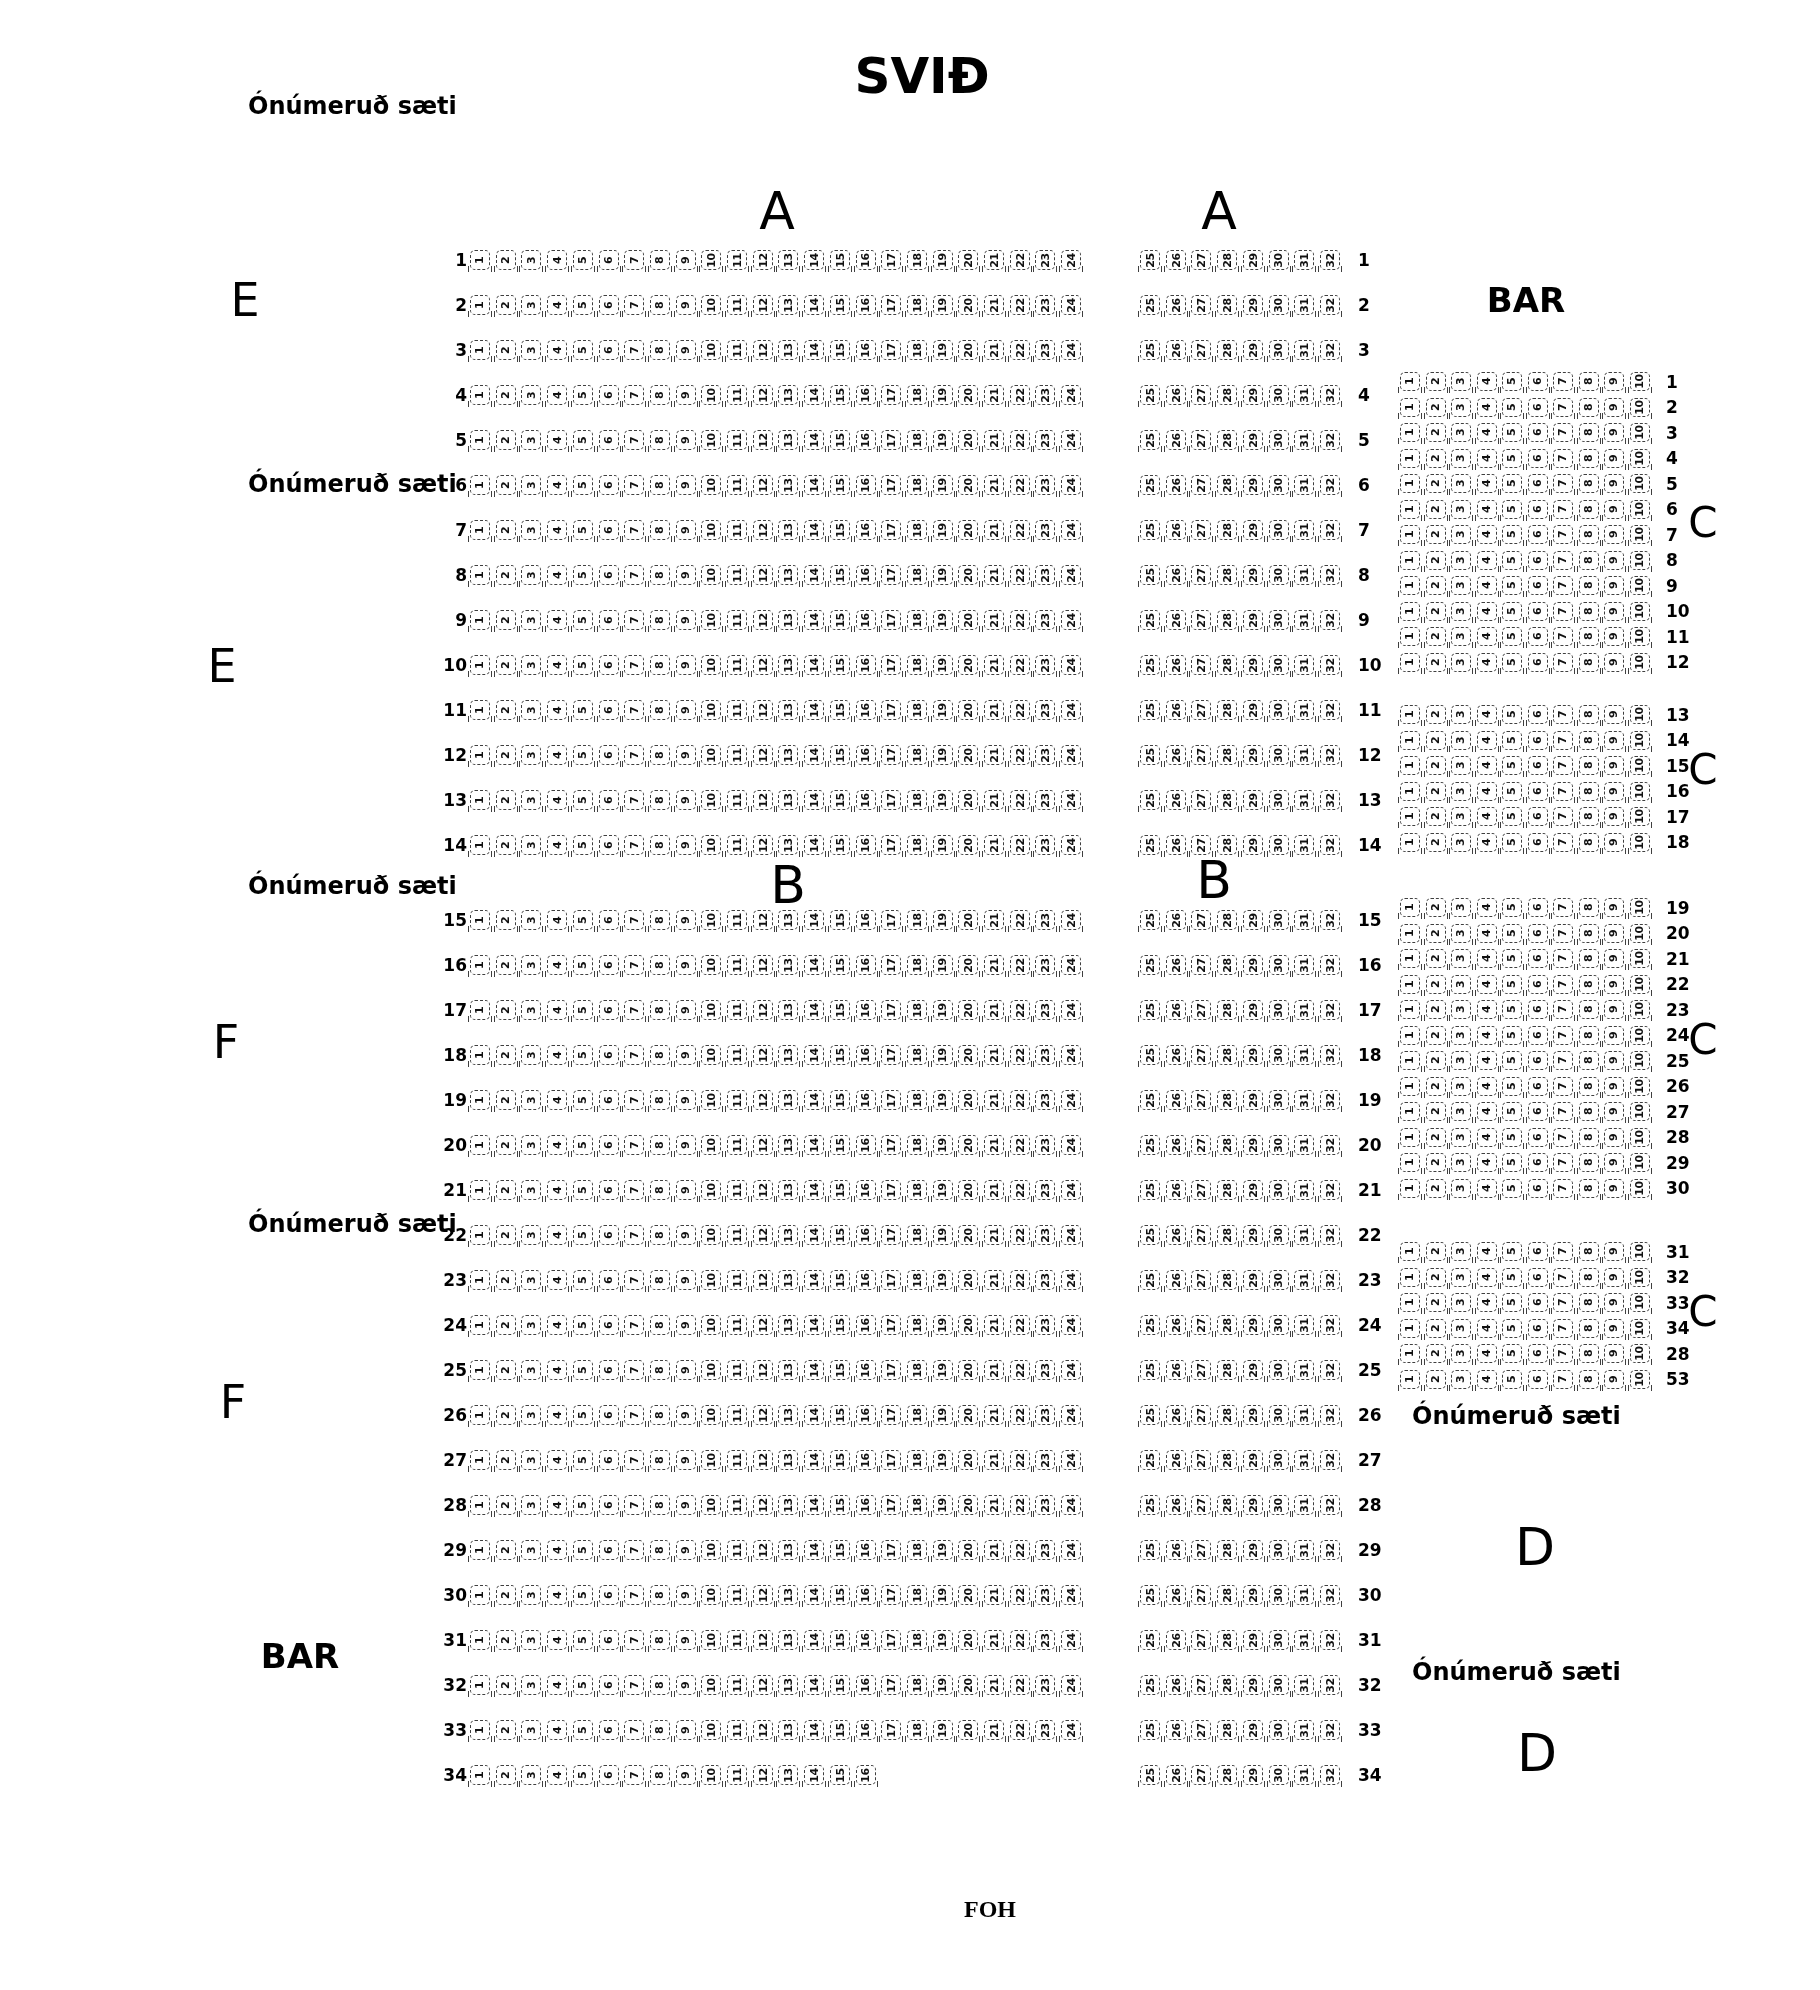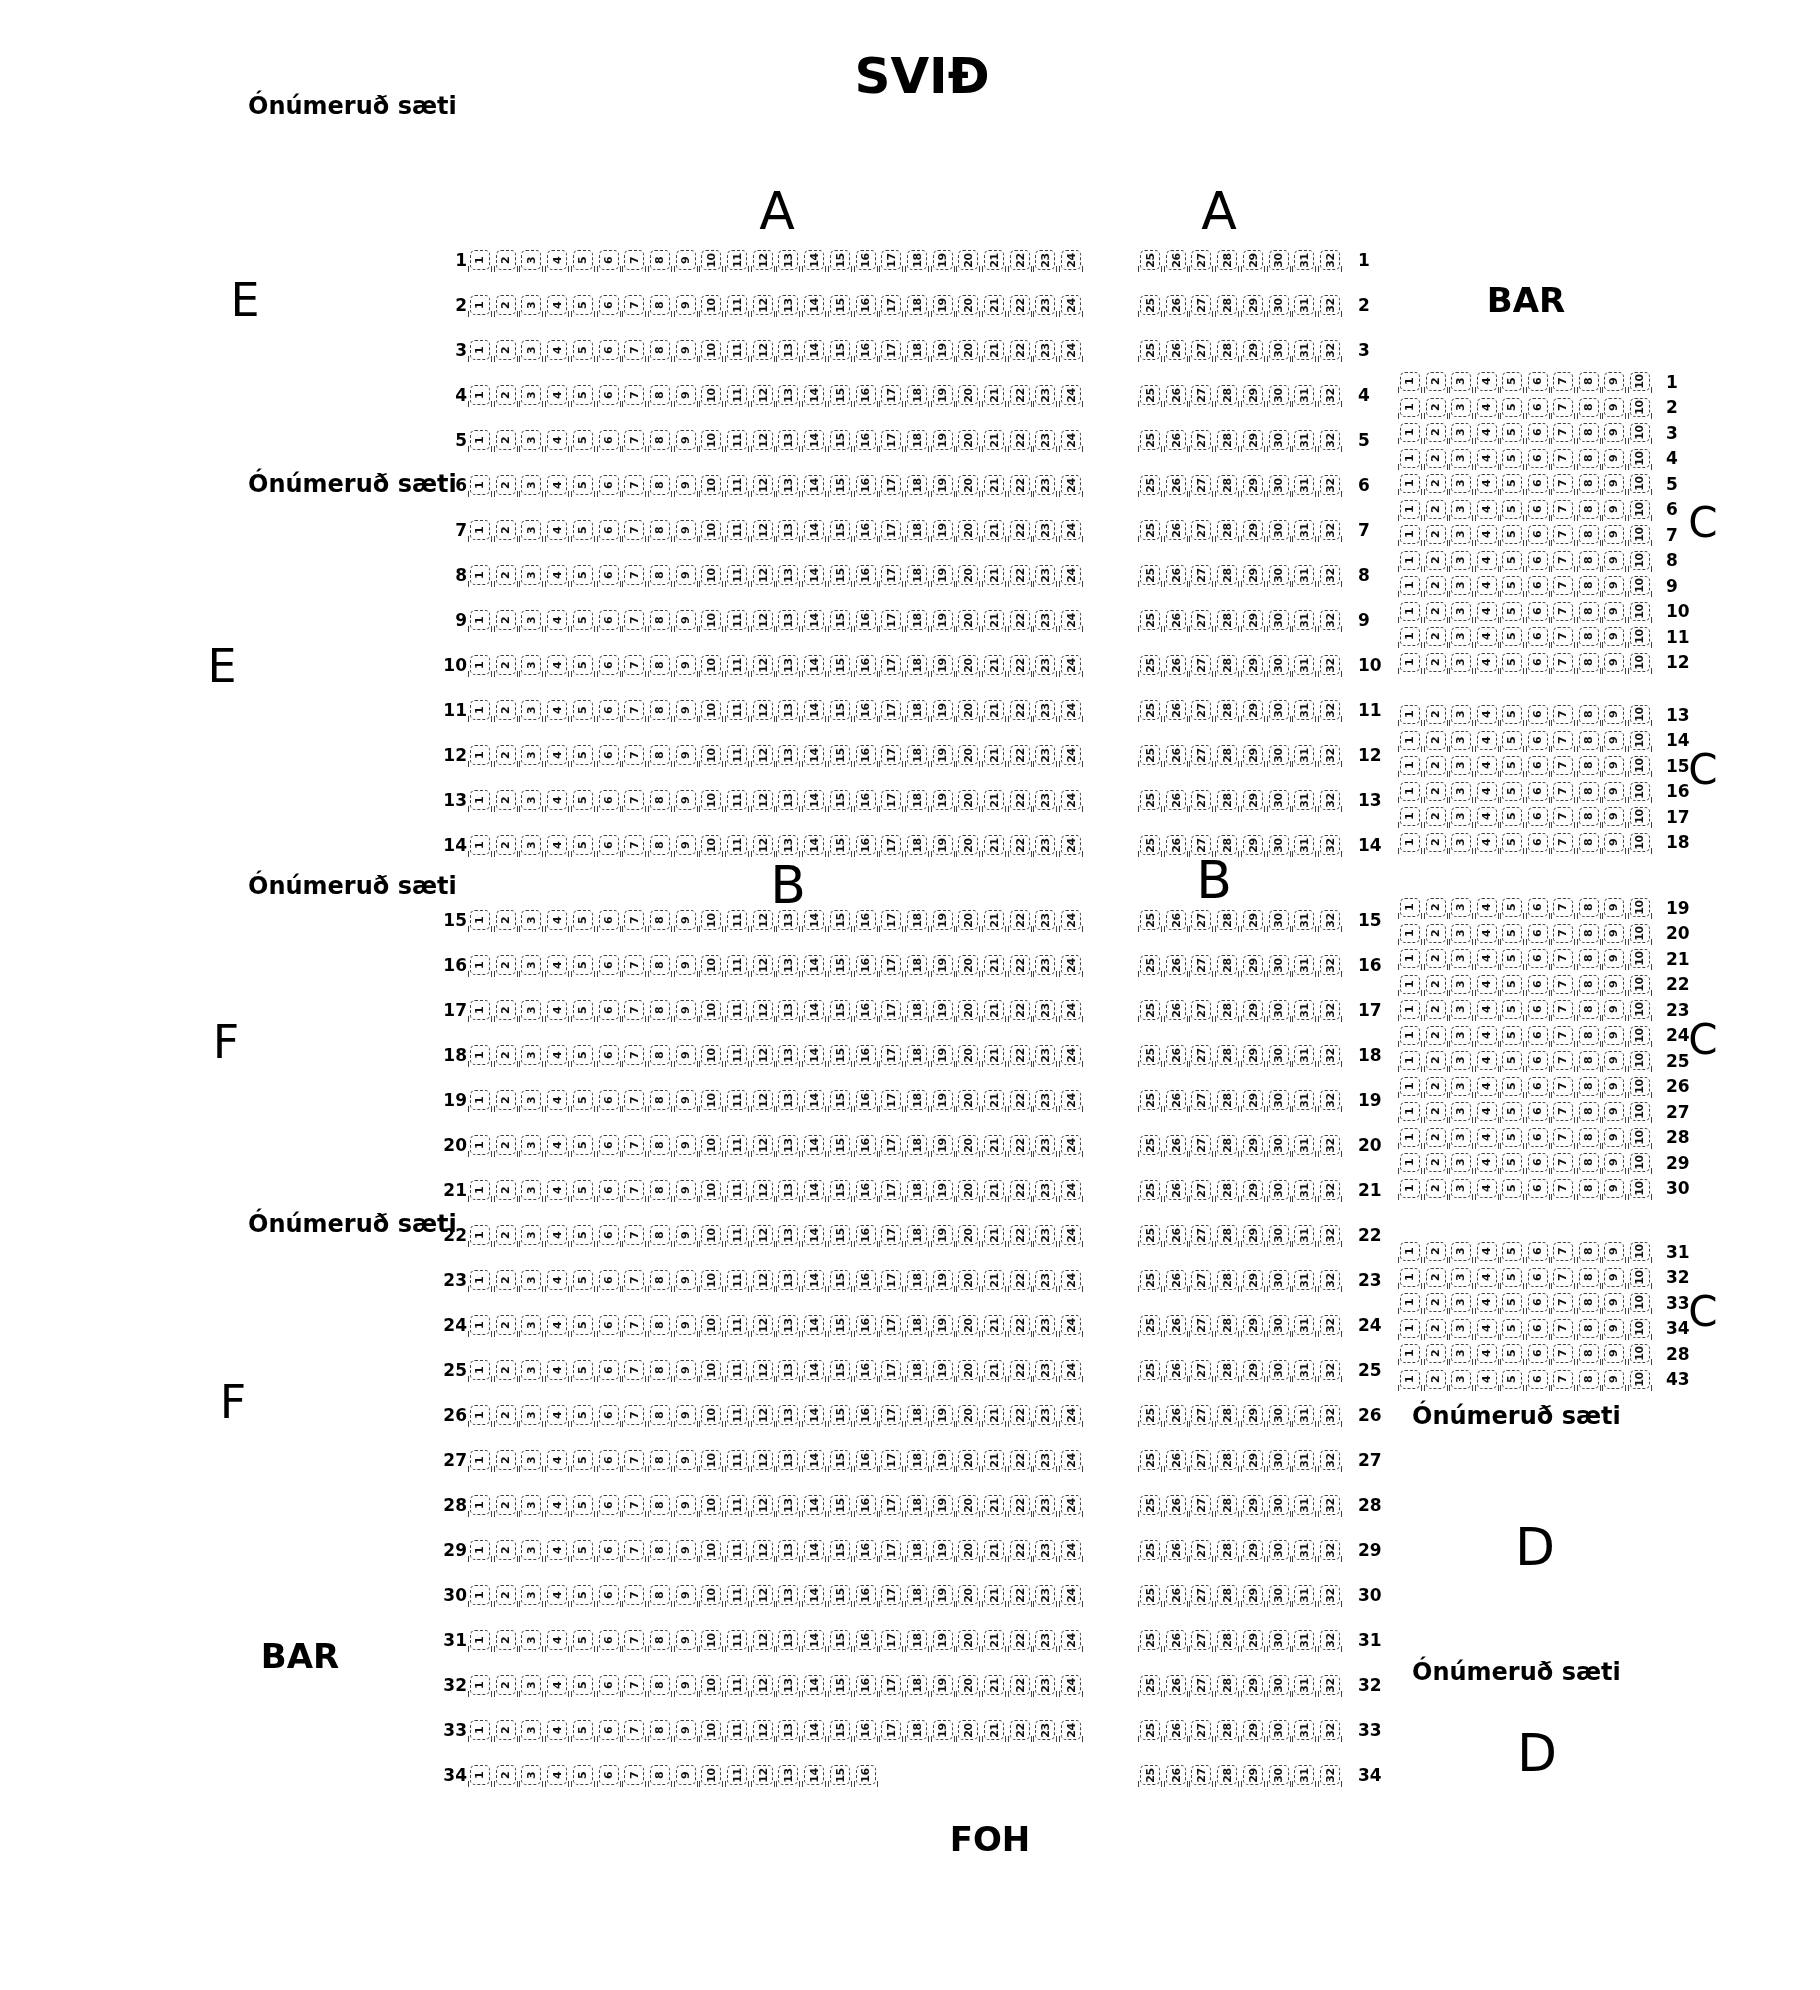--- a/index.html
+++ b/index.html
@@ -38,21 +38,21 @@
   }
   .unnum{
     position:absolute;font-size:24px;font-weight:600;color:#000;line-height:1.2;white-space:nowrap;
   }
 </style>
 </head>
 <body>
 
 <div id="stagearea" style="background: rgb(255, 255, 255);">
     <div class="arealab" style="left: 922px; top: 76px; font-size: 50px;">SVIÐ</div>
-    <div class="arealab" style="left: 990px; top: 1839px; font-size: 34px;">FOH</div>
+    <div class="arealab" style="left: 990px; top: 1909px; font-size: 24px; font-family: Liberation Serif, serif;">FOH</div>
     <div class="arealab" style="left: 300px; top: 1656px; font-size: 34px;">BAR</div>
     <div class="arealab" style="left: 1526px; top: 300px; font-size: 34px;">BAR</div>
     <div class="letter" style="left: 777px; top: 211px; font-size: 52px;">A</div>
     <div class="letter" style="left: 1219px; top: 211px; font-size: 52px;">A</div>
     <div class="letter" style="left: 788px; top: 885px; font-size: 52px;">B</div>
     <div class="letter" style="left: 1214px; top: 880px; font-size: 52px;">B</div>
     <div class="letter" style="left: 1703px; top: 523px; font-size: 42px;">C</div>
     <div class="letter" style="left: 1703px; top: 770px; font-size: 42px;">C</div>
     <div class="letter" style="left: 1703px; top: 1040px; font-size: 42px;">C</div>
     <div class="letter" style="left: 1703px; top: 1312px; font-size: 42px;">C</div>
@@ -4454,21 +4454,21 @@
     </div>
     <div class="seat" style="left: 1578.5px; top: 1344px; width: 20px; height: 19px;">
       <span>8</span>
     </div>
     <div class="seat" style="left: 1604px; top: 1344px; width: 20px; height: 19px;">
       <span>9</span>
     </div>
     <div class="seat" style="left: 1629.5px; top: 1344px; width: 20px; height: 19px;">
       <span>10</span>
     </div>
-    <div class="rowlab right" style="top: 1369px; left: 1666px;">43</div>
+    <div class="rowlab right" style="top: 1369px; left: 1666px;">53</div>
     <div class="seat" style="left: 1400px; top: 1369.5px; width: 20px; height: 19px;">
       <span>1</span>
     </div>
     <div class="seat" style="left: 1425.5px; top: 1369.5px; width: 20px; height: 19px;">
       <span>2</span>
     </div>
     <div class="seat" style="left: 1451px; top: 1369.5px; width: 20px; height: 19px;">
       <span>3</span>
     </div>
     <div class="seat" style="left: 1476.5px; top: 1369.5px; width: 20px; height: 19px;">

